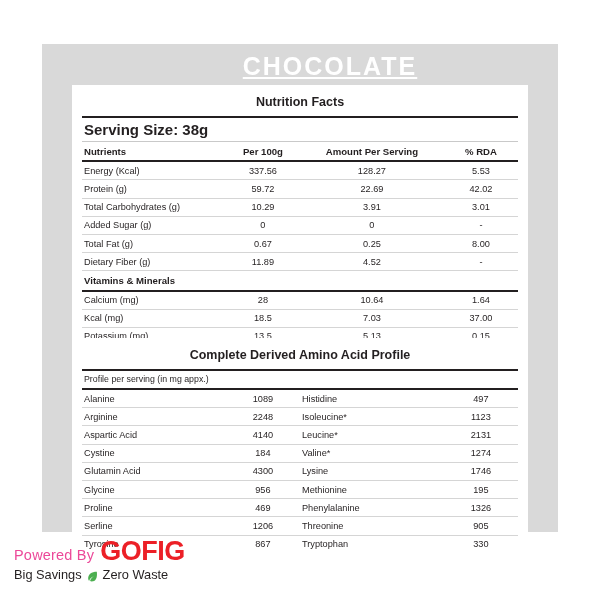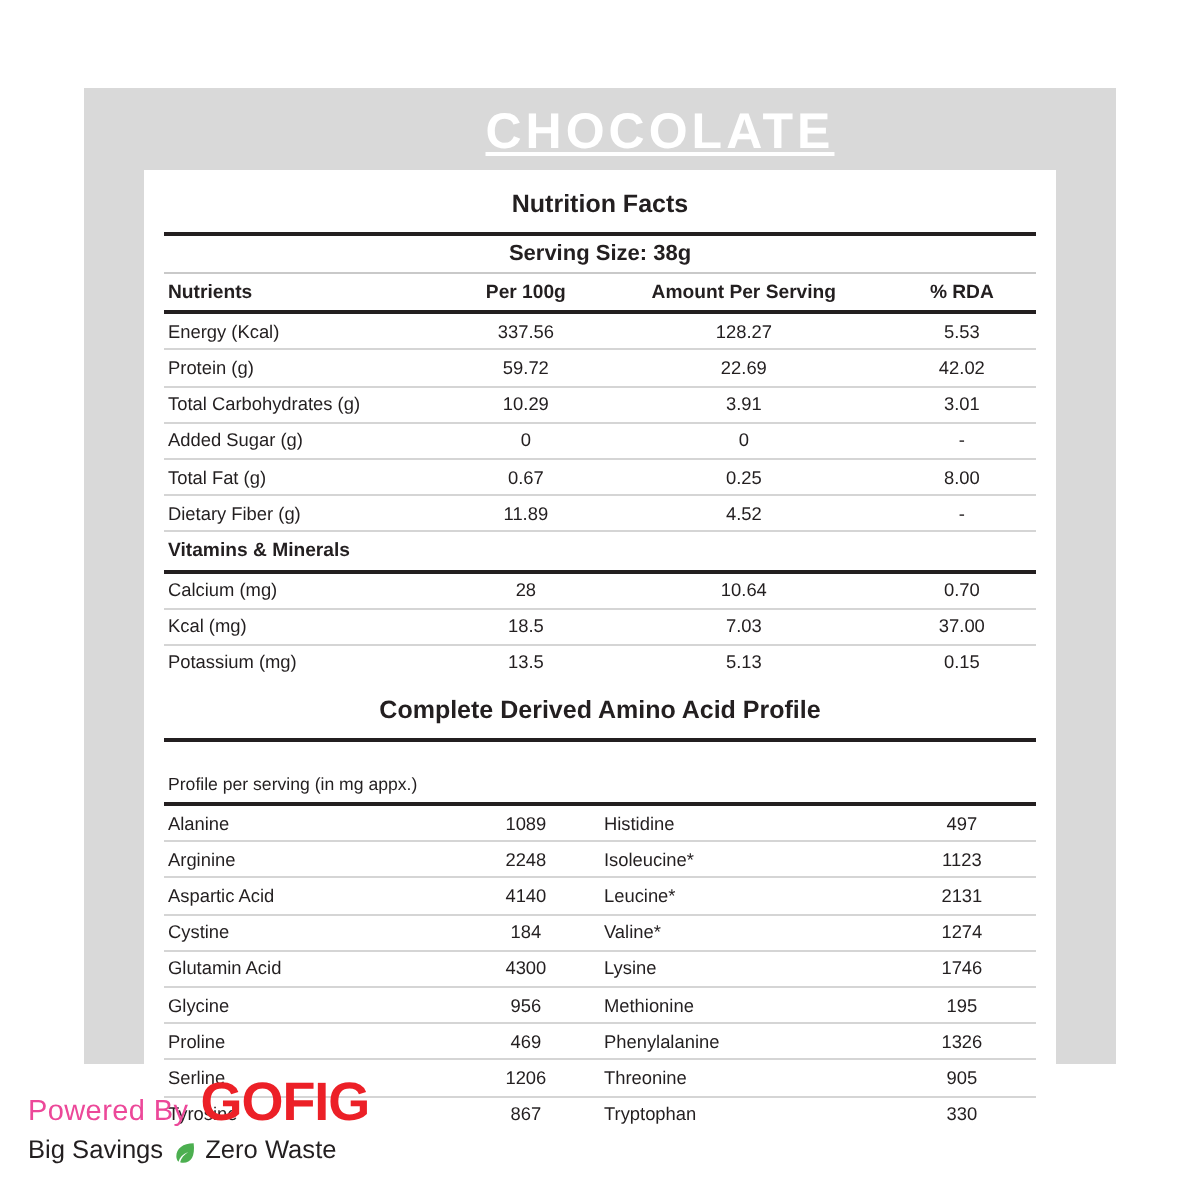--- a/index.html
+++ b/index.html
@@ -81,24 +81,23 @@
   td, th {
     padding: 3.6px 2px;
     text-align: center;
     font-weight: normal;
   }
   td.left, th.left {
     text-align: left;
     padding-left: 2px;
   }
   .serving {
-    font-size: 11px;
+    font-size: 15px;
     font-weight: bold;
     padding: 3px 2px;
-    text-align: center;
   }
   tr.head td {
     font-weight: bold;
     font-size: 9.6px;
   }
   tr.section td {
     font-weight: bold;
     font-size: 9.6px;
   }
   .b-thick-bottom td {
@@ -108,21 +107,21 @@
     border-bottom: 1px solid #d5d5d5;
   }
   .footnote {
     font-size: 8.4px;
     padding-top: 5px;
     padding-left: 2px;
     color: #231f20;
   }
   .amino-sub {
     font-size: 8.8px;
-    padding: 16px 2px 4px 2px;
+    padding: 3px 2px 4px 2px;
   }
   .col-a { width: 33%; }
   .col-b { width: 17%; }
   .col-c { width: 33%; }
   .col-d { width: 17%; }
 
   .footer {
     position: absolute;
     left: 14px;
     top: 538px;
@@ -223,21 +222,21 @@
         </tr>
 
         <tr class="section b-thick-bottom">
           <td class="left" colspan="4">Vitamins &amp; Minerals</td>
         </tr>
 
         <tr class="b-thin-bottom">
           <td class="left">Calcium (mg)</td>
           <td>28</td>
           <td>10.64</td>
-          <td>0.70</td>
+          <td>1.64</td>
         </tr>
         <tr class="b-thin-bottom">
           <td class="left">Kcal (mg)</td>
           <td>18.5</td>
           <td>7.03</td>
           <td>37.00</td>
         </tr>
         <tr class="b-thin-bottom">
           <td class="left">Potassium (mg)</td>
           <td>13.5</td>

